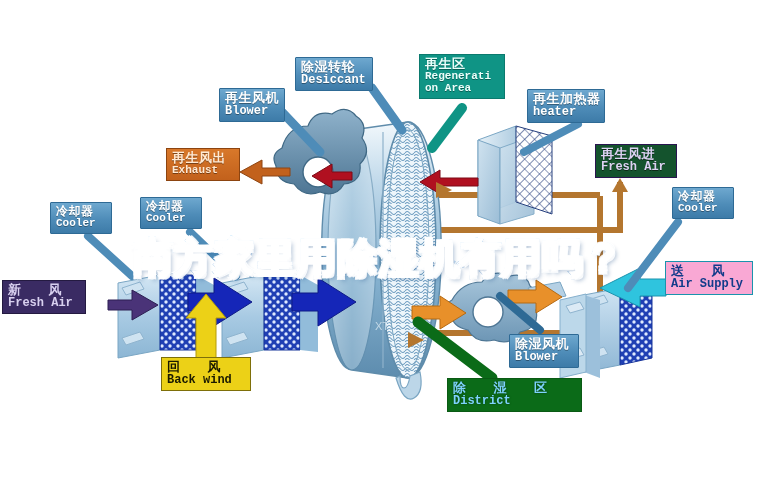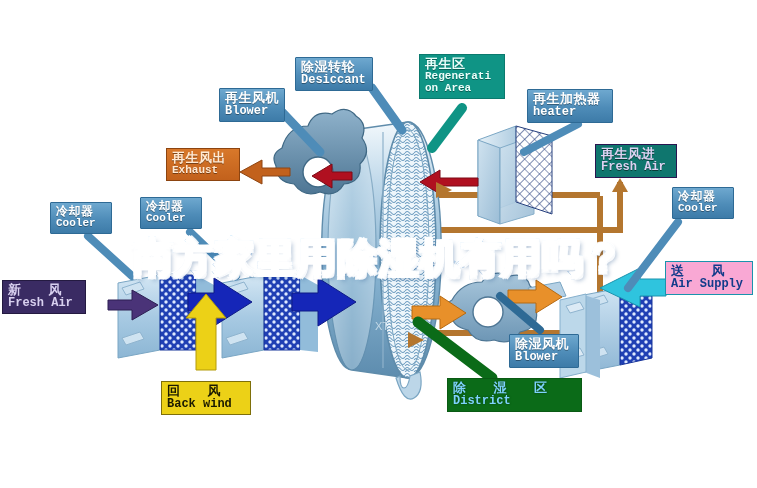--- a/index.html
+++ b/index.html
@@ -54,21 +54,21 @@
   }
   
   .lb-orange{
     background:linear-gradient(180deg,#d8782a 0%,#c2611c 100%);
     border:1px solid #8c4410;
     color:#ffe9d2;
     text-shadow:0 1px 0 rgba(0,0,0,.4);
   }
   
   .lb-purple{
-    background:#0f766e;
+    background:#14532d;
     border:1px solid #2a1550;
     color:#dcd2f2;
     text-shadow:0 1px 0 rgba(0,0,0,.5);
   }
   
   .lb-navy{
     background:#3a2b63;
     border:1px solid #241a41;
     color:#d8d0ef;
   }
@@ -326,21 +326,21 @@
     <span class="cn" style="font-size:13px;">再生风机</span>
     <span class="en" style="font-size:12px;">Blower</span>
   </div>
 
   <div class="label lb-teal" style="left:419px; top:54px; width:86px;">
     <span class="cn" style="font-size:13px;">再生区</span>
     <span class="en" style="font-size:11px;">Regenerati</span>
     <span class="en" style="font-size:11px;">on Area</span>
   </div>
 
-  <div class="label lb-blue" style="left:527px; top:89px; width:86px;">
+  <div class="label lb-blue" style="left:527px; top:89px; width:78px;">
     <span class="cn" style="font-size:13px;">再生加热器</span>
     <span class="en" style="font-size:12px;">heater</span>
   </div>
 
   <div class="label lb-orange" style="left:166px; top:148px; width:74px;">
     <span class="cn" style="font-size:13px;">再生风出</span>
     <span class="en" style="font-size:11px;">Exhaust</span>
   </div>
 
   <div class="label lb-purple" style="left:595px; top:144px; width:82px;">
@@ -361,21 +361,21 @@
   <div class="label lb-blue" style="left:672px; top:187px; width:62px;">
     <span class="cn" style="font-size:12px;">冷却器</span>
     <span class="en" style="font-size:11px;">Cooler</span>
   </div>
 
   <div class="label lb-navy" style="left:2px; top:280px; width:84px;">
     <span class="cn" style="font-size:13px;">新　　风</span>
     <span class="en" style="font-size:12px;">Fresh Air</span>
   </div>
 
-  <div class="label lb-yellow" style="left:161px; top:381px; width:90px;">
+  <div class="label lb-yellow" style="left:161px; top:357px; width:90px;">
     <span class="cn" style="font-size:13px;">回　　风</span>
     <span class="en" style="font-size:12px;">Back wind</span>
   </div>
 
   <div class="label lb-green" style="left:447px; top:378px; width:135px;">
     <span class="cn" style="font-size:13px;">除　　湿　　区</span>
     <span class="en" style="font-size:12px;">District</span>
   </div>
 
   <div class="label lb-blue" style="left:509px; top:334px; width:70px;">

